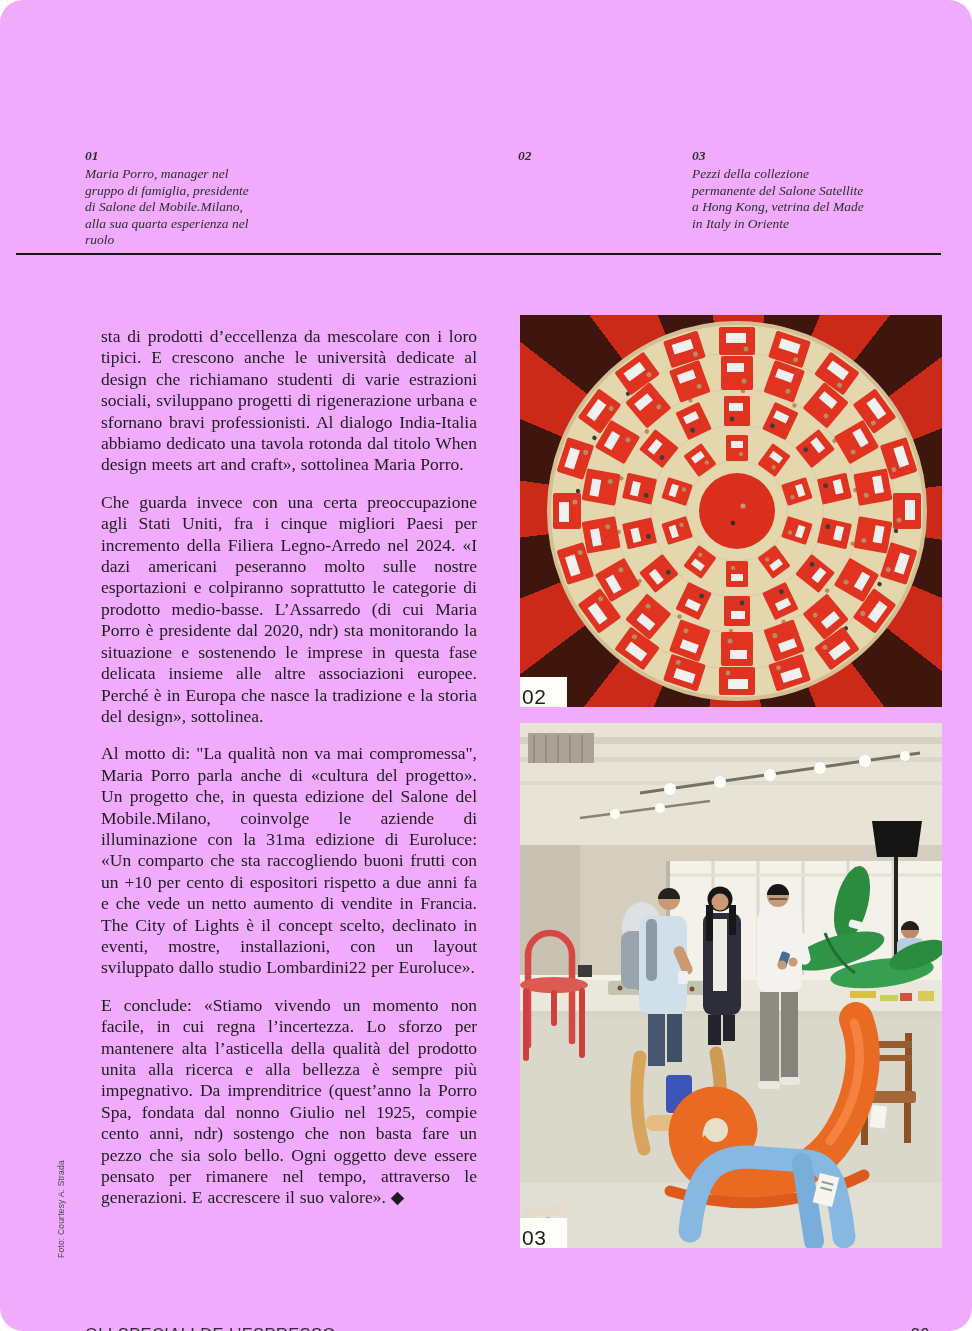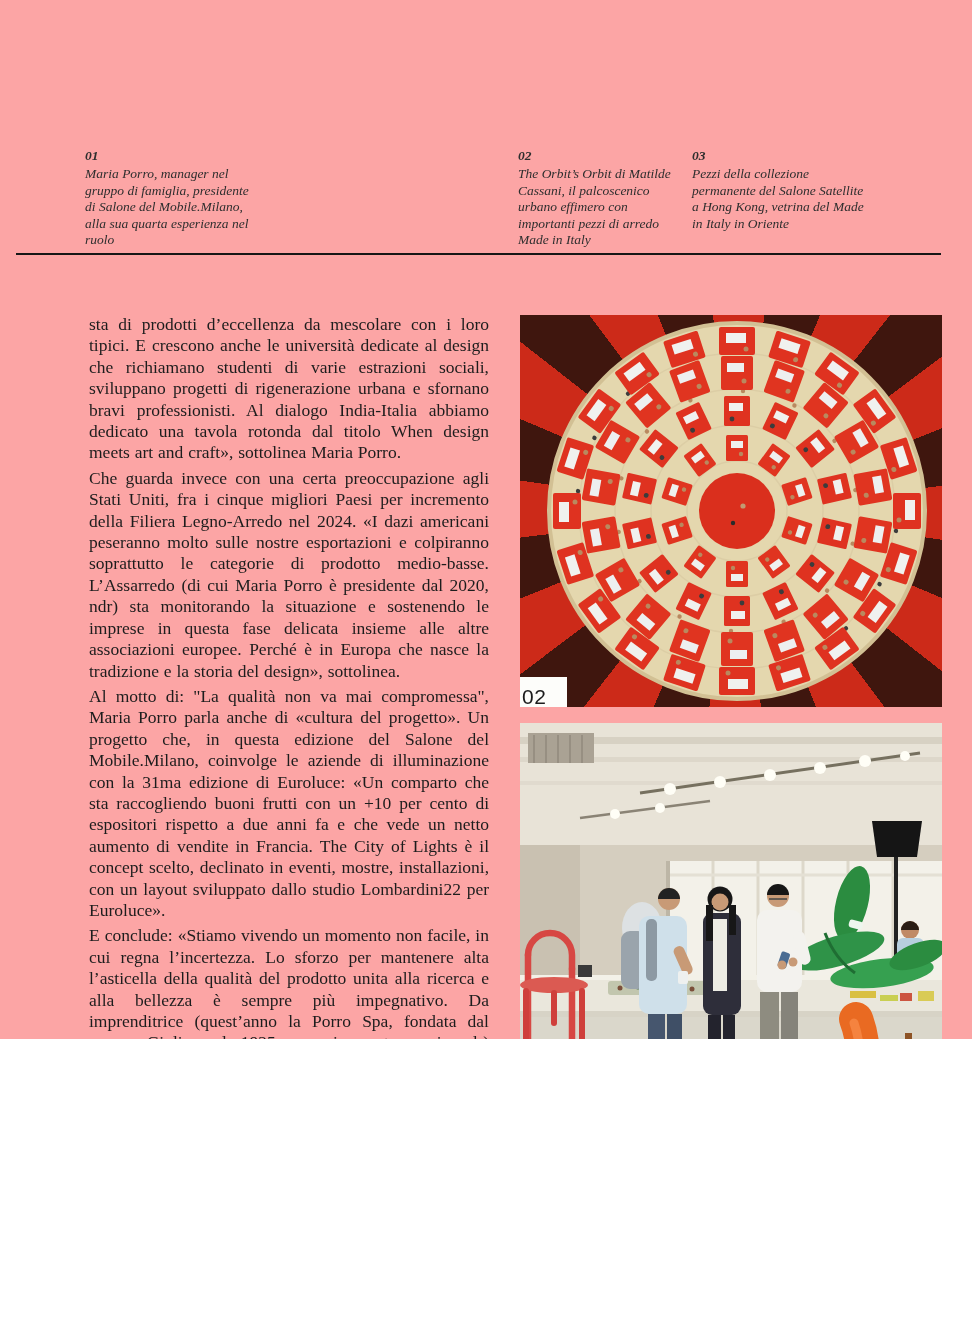--- a/index.html
+++ b/index.html
@@ -1,32 +1,32 @@
 <!DOCTYPE html>
 <html lang="it"><head>
 <meta charset="utf-8">
 <style>
   html,body{margin:0;padding:0;background:#ffffff;}
-  .page{position:relative;width:972px;height:1039px;background:#fca5a5;overflow:hidden;
-        font-family:"Liberation Serif",serif;color:#1d1d1d;}
+  .page{position:relative;width:972px;height:1331px;background:#f0abfc;overflow:hidden;
+        font-family:"Liberation Serif",serif;color:#1d1d1d;border-radius:23px;}
 
   
   .caption{position:absolute;top:148px;font-style:italic;font-size:13.5px;line-height:16.4px;color:#2e2e2e;}
   .cap-num{font-weight:bold;font-size:13.5px;margin-bottom:2px;}
   #cap1{left:85px;width:172px;}
   #cap2{left:518px;width:163px;}
   #cap3{left:692px;width:172px;}
 
   .rule{position:absolute;top:253px;left:16px;width:925px;height:2px;background:#161616;}
 
   
   .article{position:absolute;left:85px;top:310px;width:408px;
            font-size:17.5px;line-height:21.4px;text-align:justify;
            text-justify:inter-word;hyphens:auto;-webkit-hyphens:auto;word-spacing:0.5px;}
-  .article p{margin:4px;}
+  .article p{margin:16px;}
 
   
   .credit{position:absolute;left:56px;top:1258px;transform:rotate(-90deg);transform-origin:0 0;
           font-family:"Liberation Sans",sans-serif;font-size:8.5px;letter-spacing:.2px;
           color:#4a4a4a;white-space:nowrap;}
 
   
   .photo{position:absolute;left:520px;width:422px;overflow:hidden;}
   #photo02{top:315px;height:392px;
      background:repeating-conic-gradient(from -7deg at 51.4% 50%, #cc2a19 0deg 15deg, #3f160e 15deg 30deg);}
@@ -48,21 +48,20 @@
 <body>
 
 <div class="page">
 
   <div class="caption" id="cap1">
     <div class="cap-num">01</div>
     <div class="cap-text">Maria Porro, manager nel gruppo di famiglia, presidente di Salone del Mobile.Milano, alla sua quarta esperienza nel ruolo</div>
   </div>
   <div class="caption" id="cap2">
     <div class="cap-num">02</div>
-    <div class="cap-text">The Orbit’s Orbit di Matilde Cassani, il palcoscenico urbano effimero con importanti pezzi di arredo Made in Italy</div>
   </div>
   <div class="caption" id="cap3">
     <div class="cap-num">03</div>
     <div class="cap-text">Pezzi della collezione permanente del Salone Satellite a Hong Kong, vetrina del Made in Italy in Oriente</div>
   </div>
 
   <div class="rule"></div>
 
   <section class="article">
     <p>sta di prodotti d’eccellenza da mescolare con i loro tipici. E crescono anche le università dedicate al design che richiamano studenti di varie estrazioni sociali, sviluppano progetti di rigenerazione urbana e sfornano bravi professionisti. Al dialogo India-Italia abbiamo dedicato una tavola rotonda dal titolo When design meets art and craft», sottolinea Maria Porro.</p>

